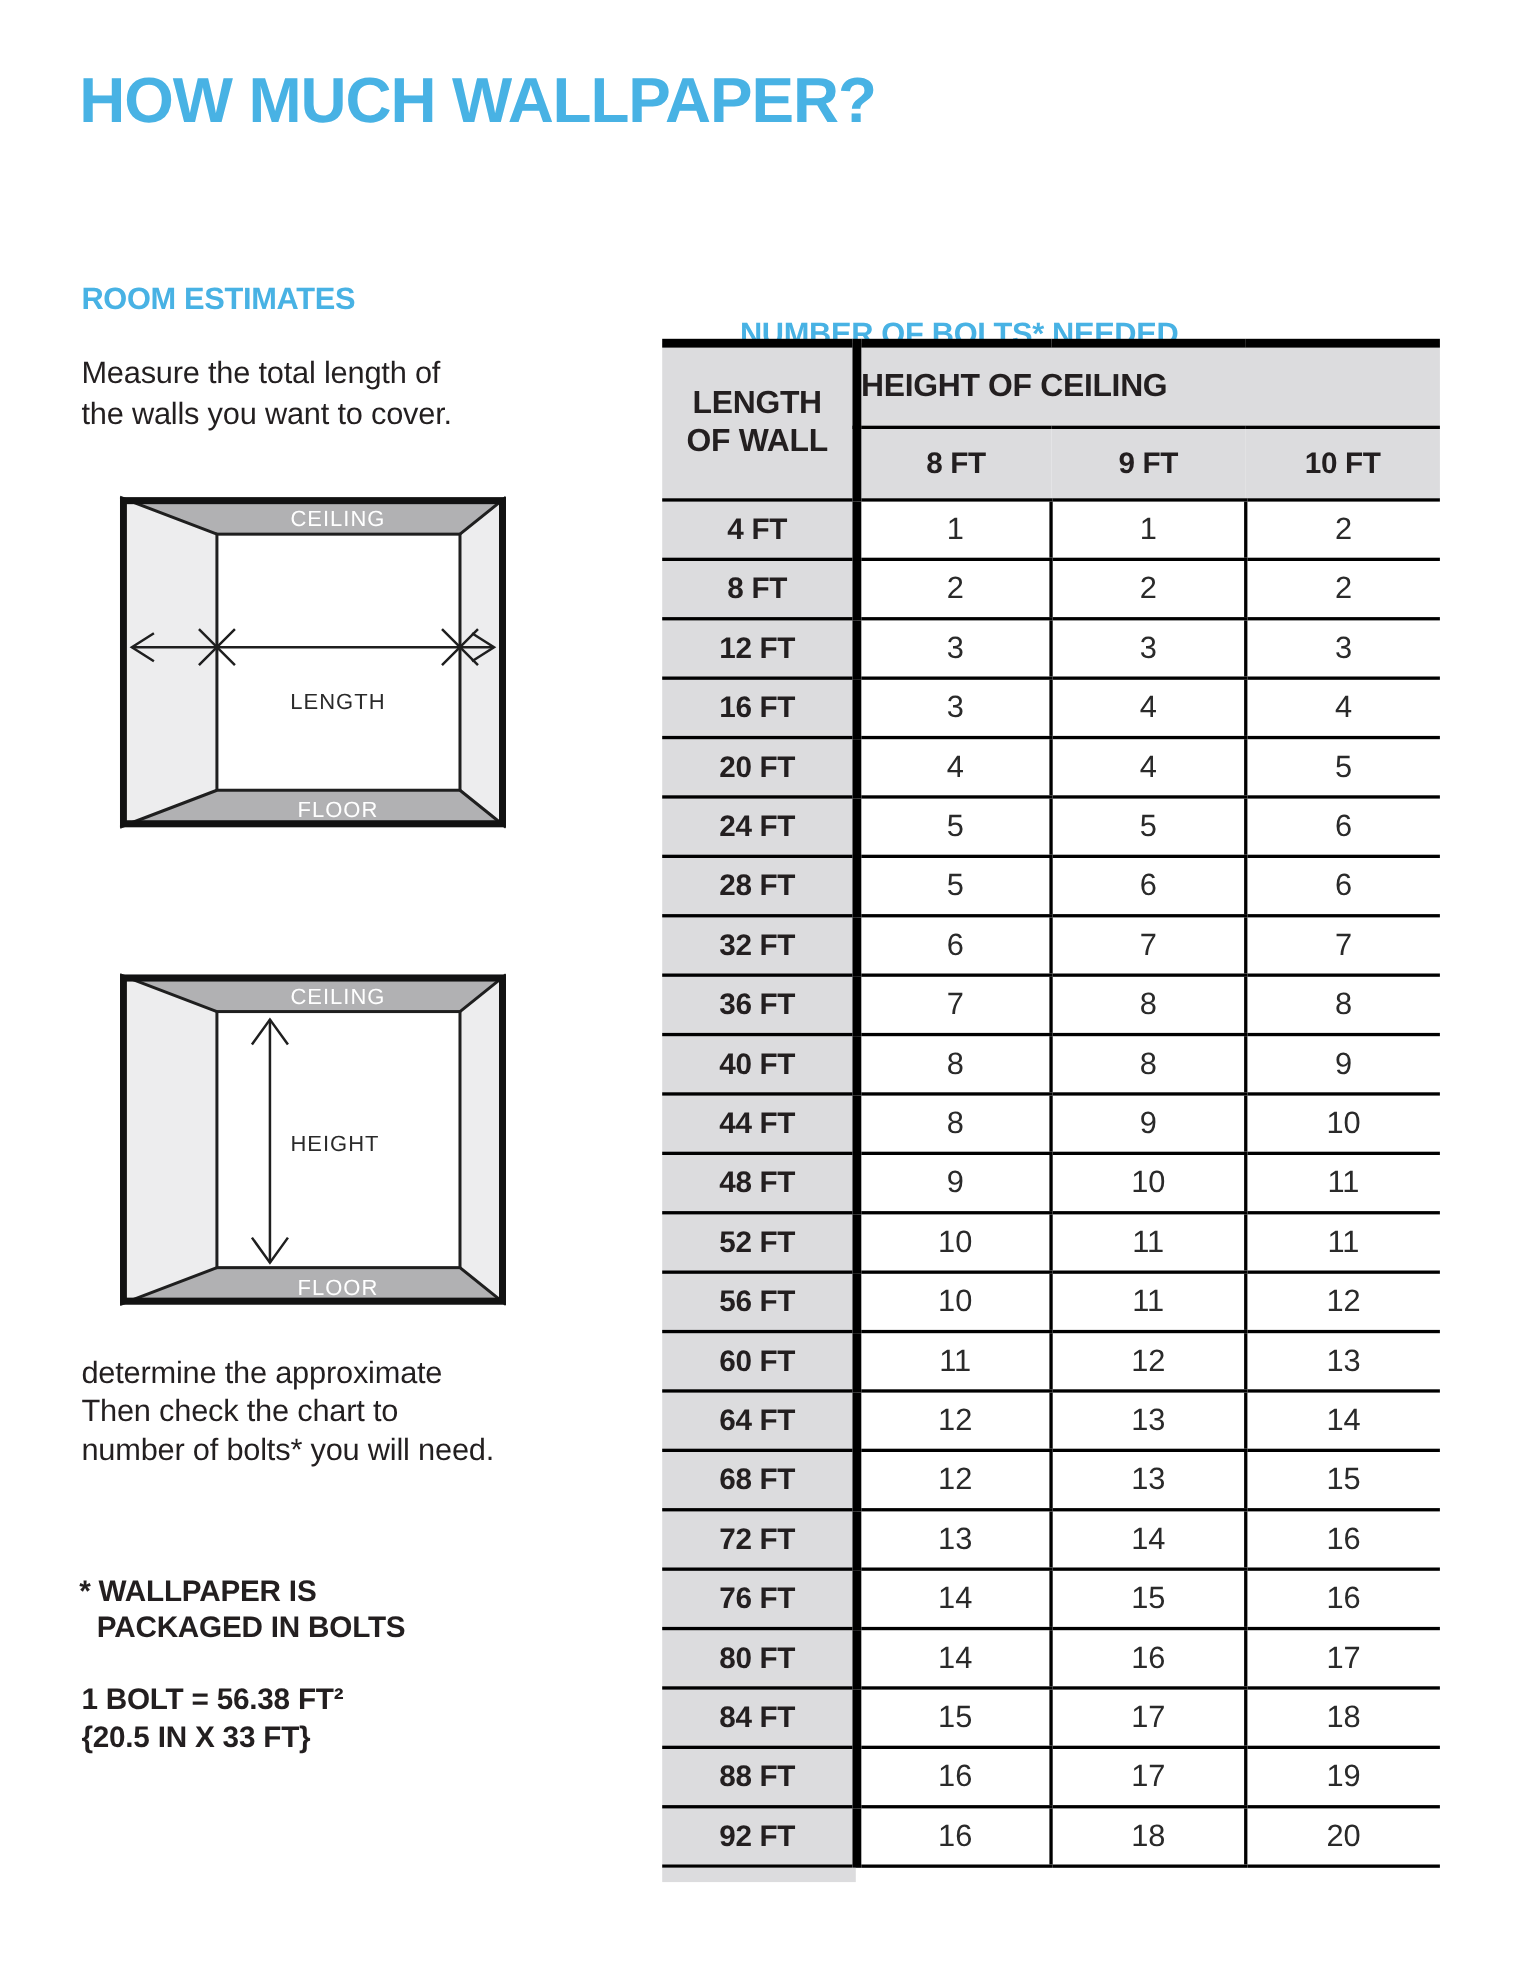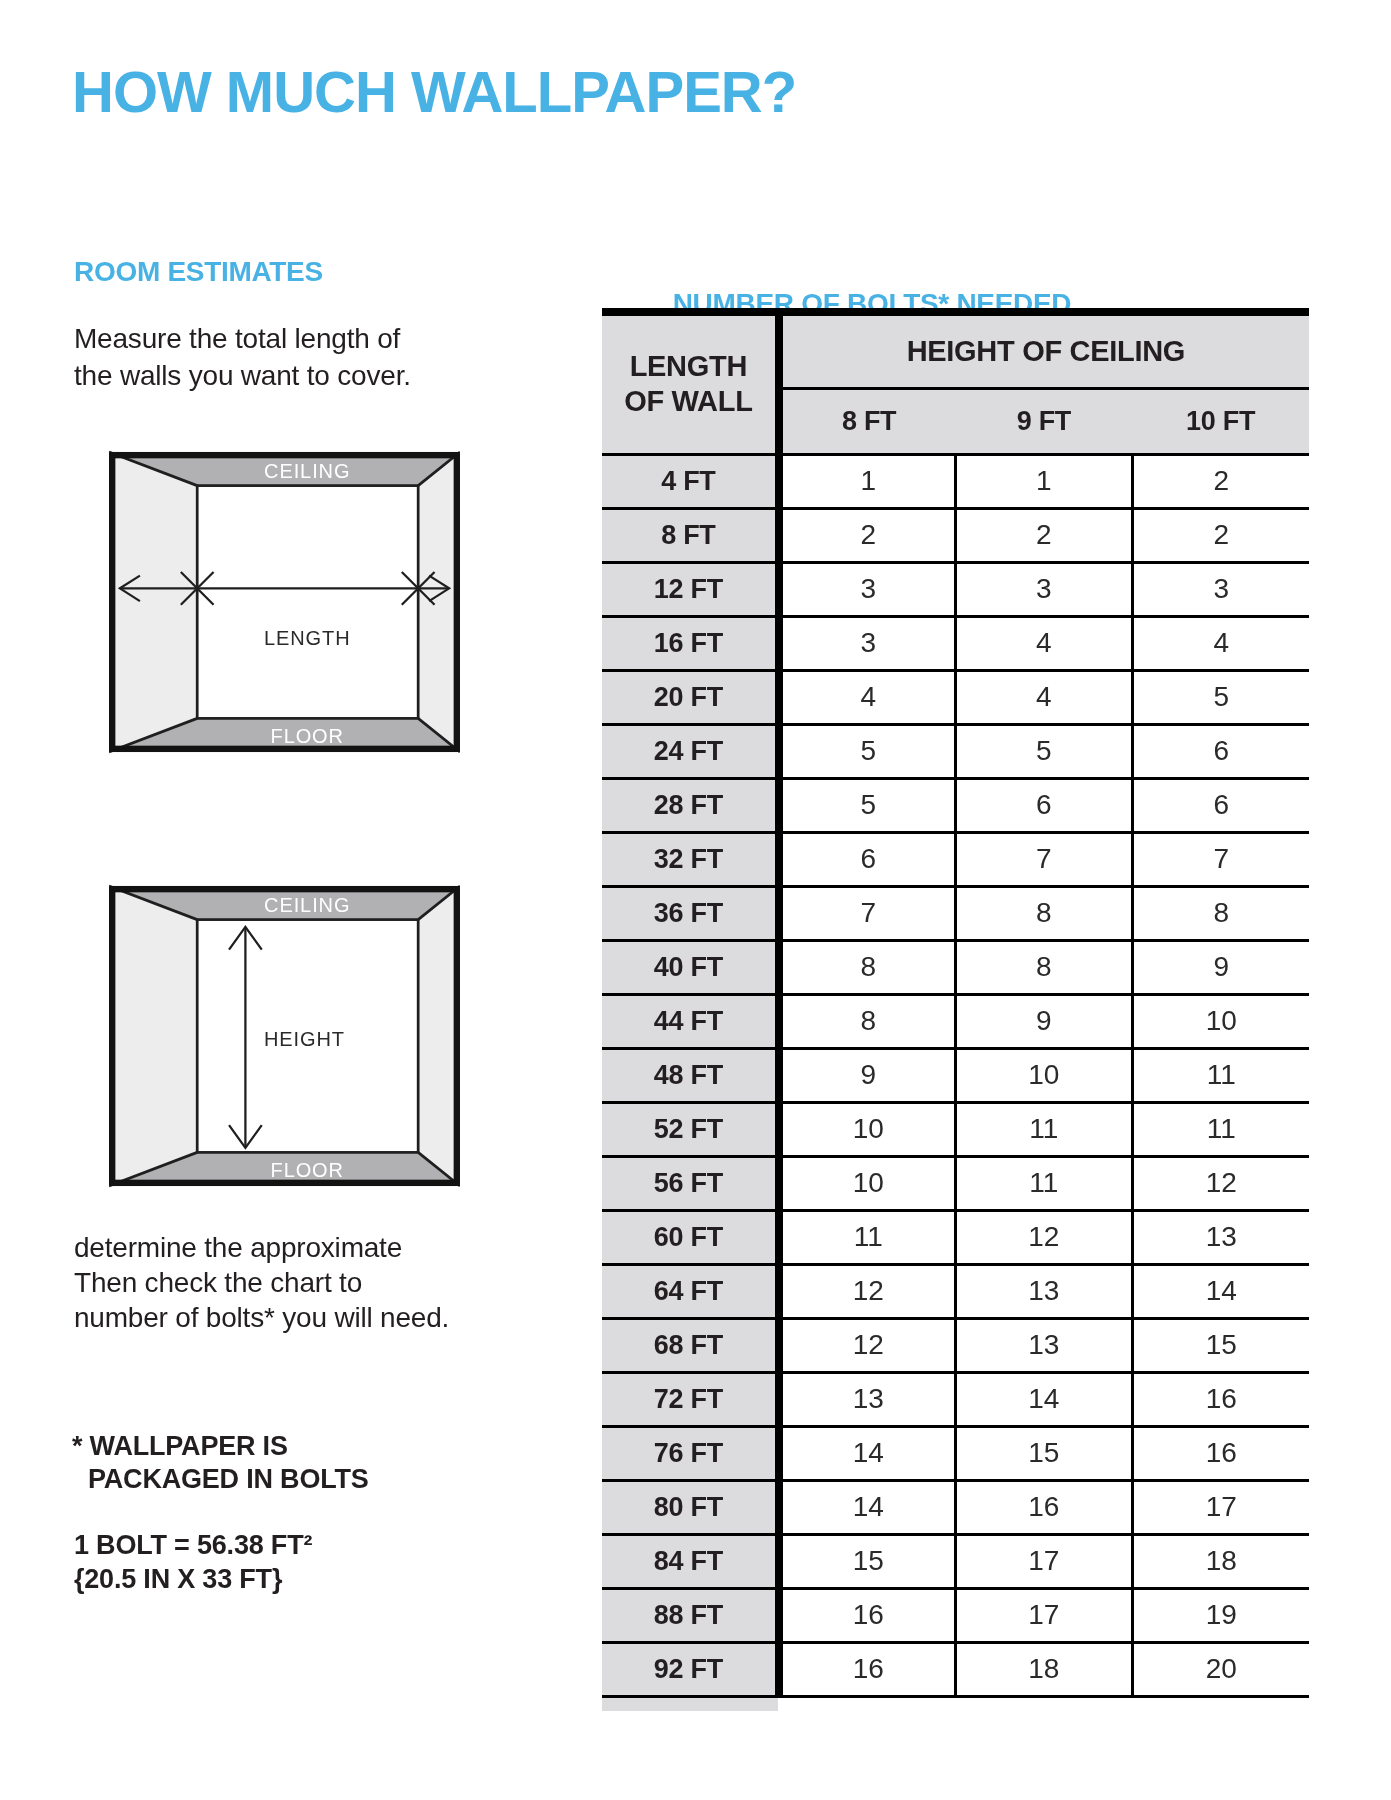--- a/index.html
+++ b/index.html
@@ -50,21 +50,21 @@
   table.bolt-table{border-collapse:collapse;table-layout:fixed;width:707px;
                    border-top:8px solid var(--line-black);}
   table.bolt-table col{width:175px;}
   tr.header-row-1{height:76px;}
   tr.header-row-2{height:66px;}
   tr.data-row{height:54px;}
   .cell-corner{background:var(--table-gray);border-right:8px solid var(--line-black);
                border-bottom:3px solid var(--line-black);font-size:29px;font-weight:bold;
                text-align:center;vertical-align:middle;line-height:35px;letter-spacing:-0.3px;}
   .cell-group{background:var(--table-gray);border-bottom:3px solid var(--line-black);
-              font-size:29px;font-weight:bold;text-align:center;vertical-align:middle;letter-spacing:-0.3px;}
+              font-size:29px;font-weight:bold;text-align:left;vertical-align:middle;letter-spacing:-0.3px;}
   .cell-colhead{background:var(--table-gray);border-bottom:3px solid var(--line-black);
                 font-size:27px;font-weight:bold;text-align:center;vertical-align:middle;letter-spacing:-0.3px;}
   td.rowlabel{background:var(--table-gray);border-right:8px solid var(--line-black);
               border-bottom:3px solid var(--line-black);font-size:27px;font-weight:bold;
               text-align:center;vertical-align:middle;letter-spacing:-0.3px;}
   td.val{background:#ffffff;border-bottom:3px solid var(--line-black);font-size:28px;
          font-weight:normal;text-align:center;vertical-align:middle;color:#2a2a2a;}
   td.val + td.val{border-left:3px solid var(--line-black);}
   .table-tail{width:176px;height:13px;background:var(--table-gray);}
 </style>

